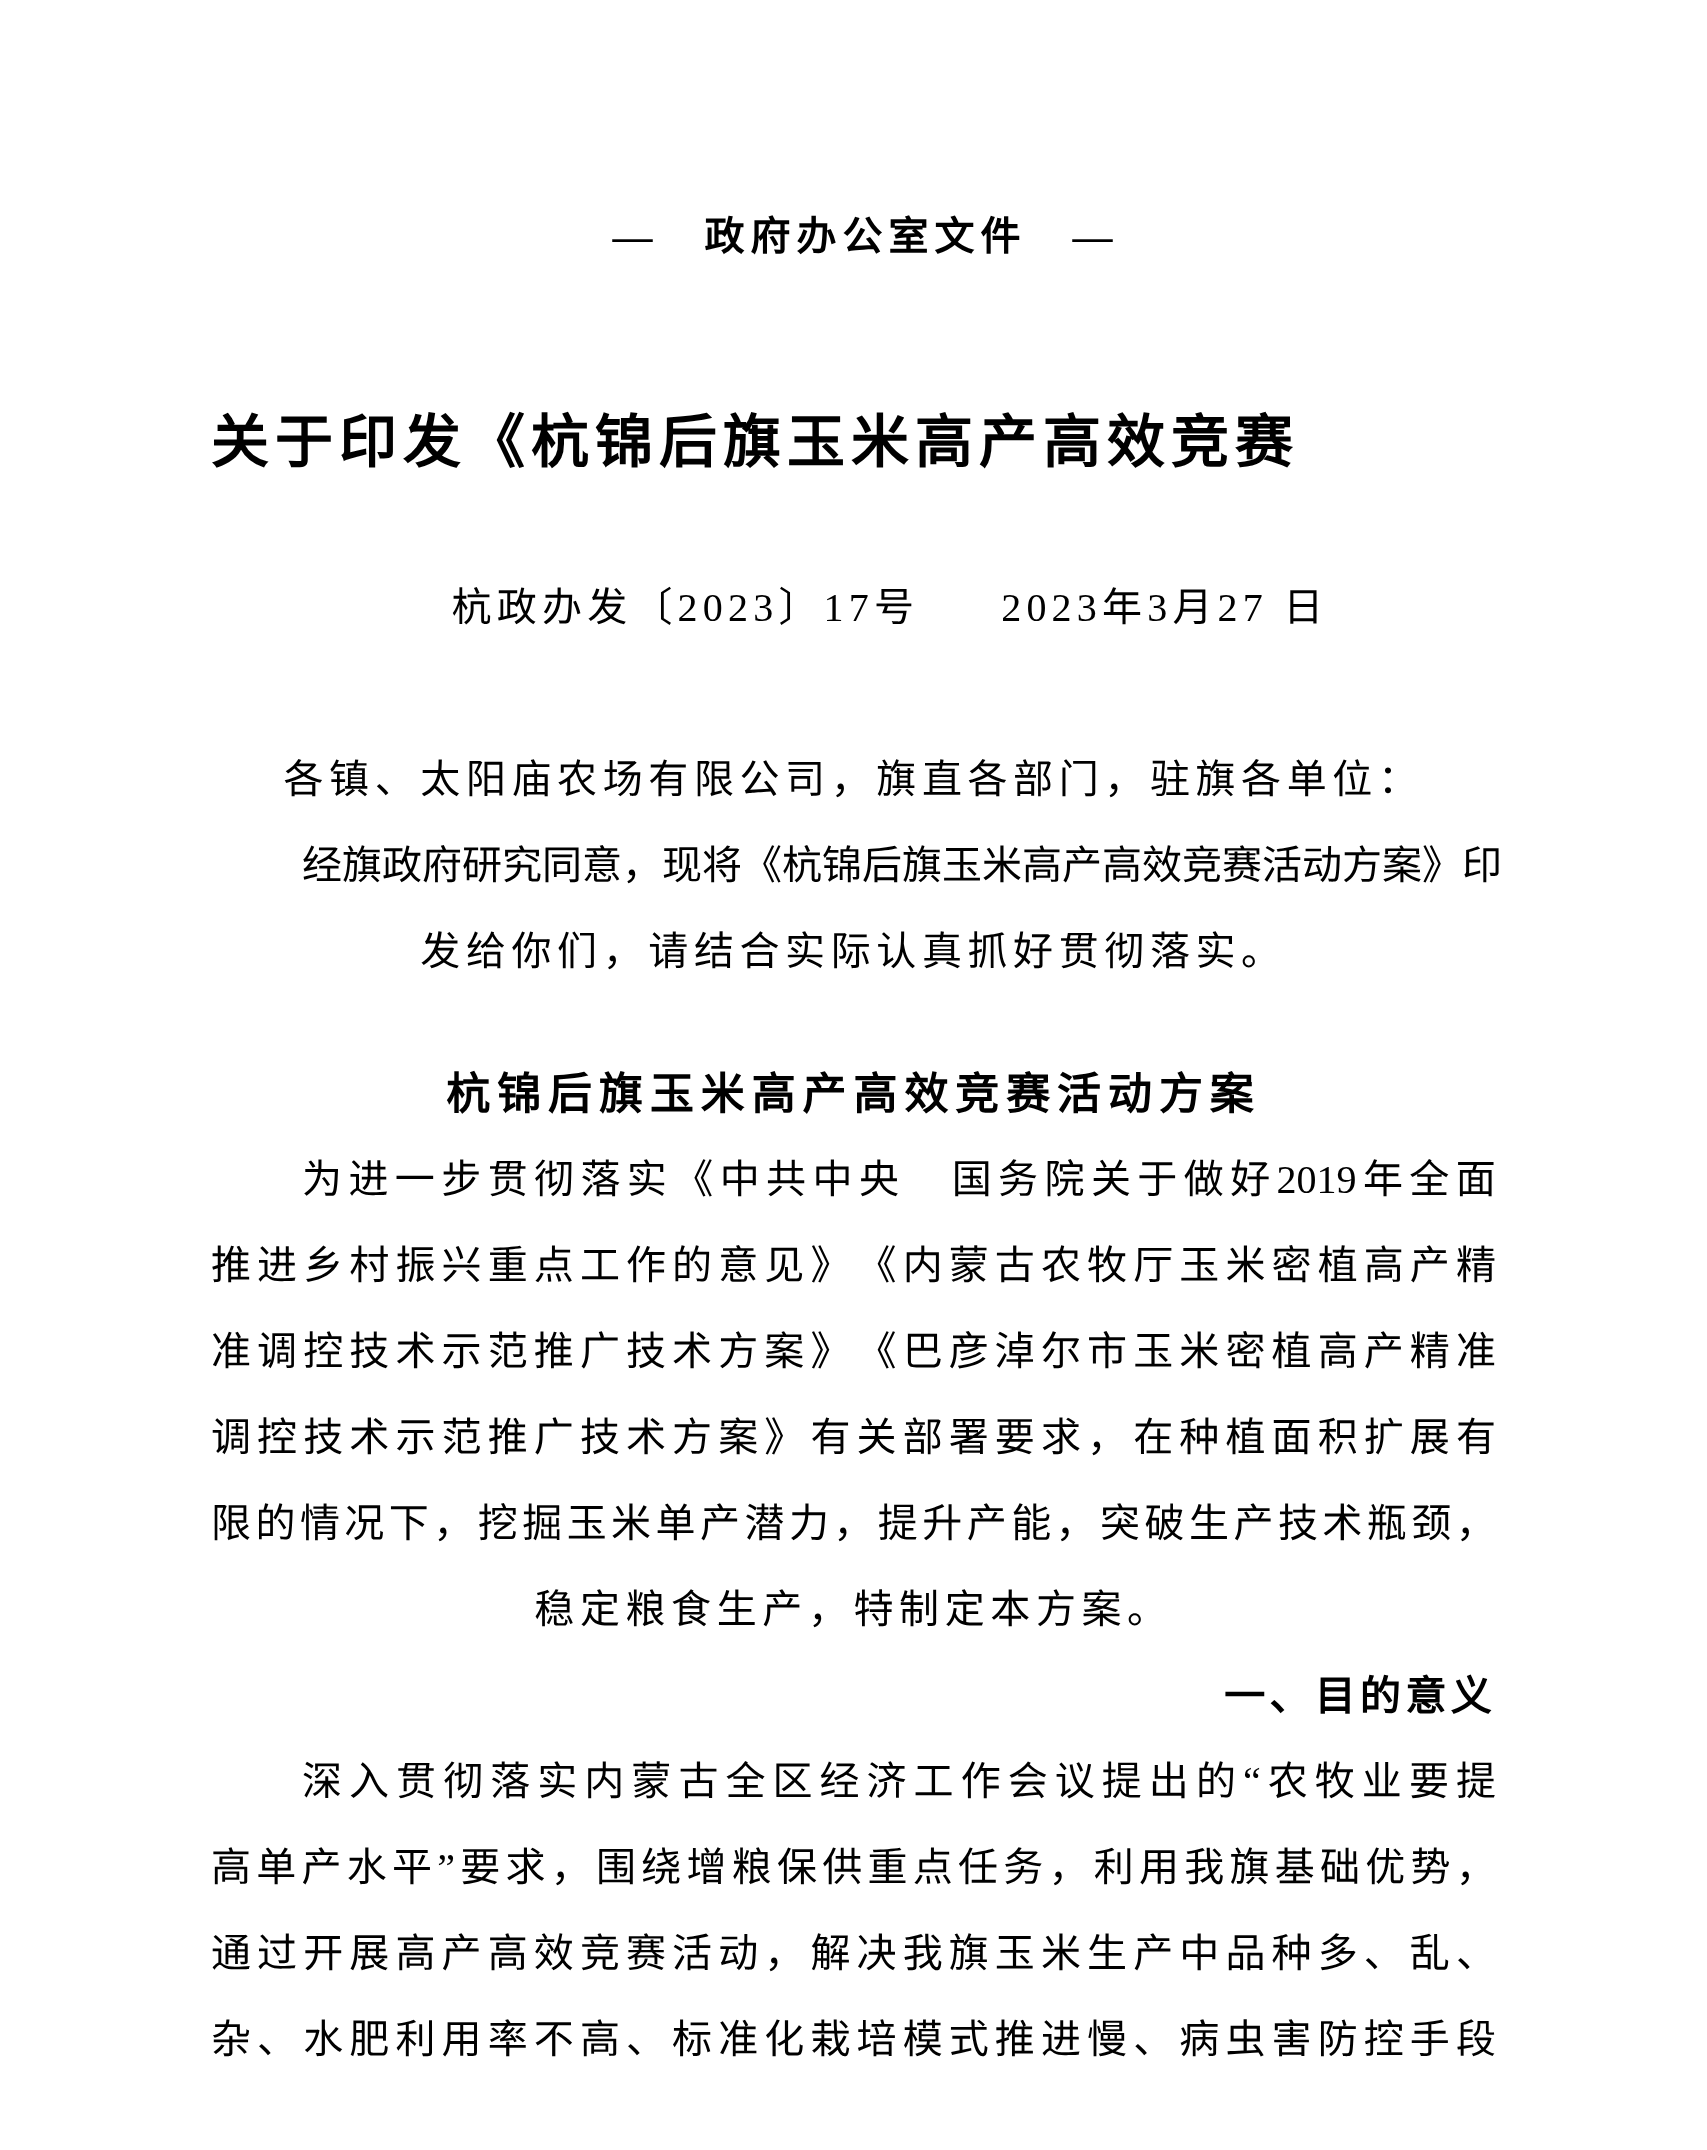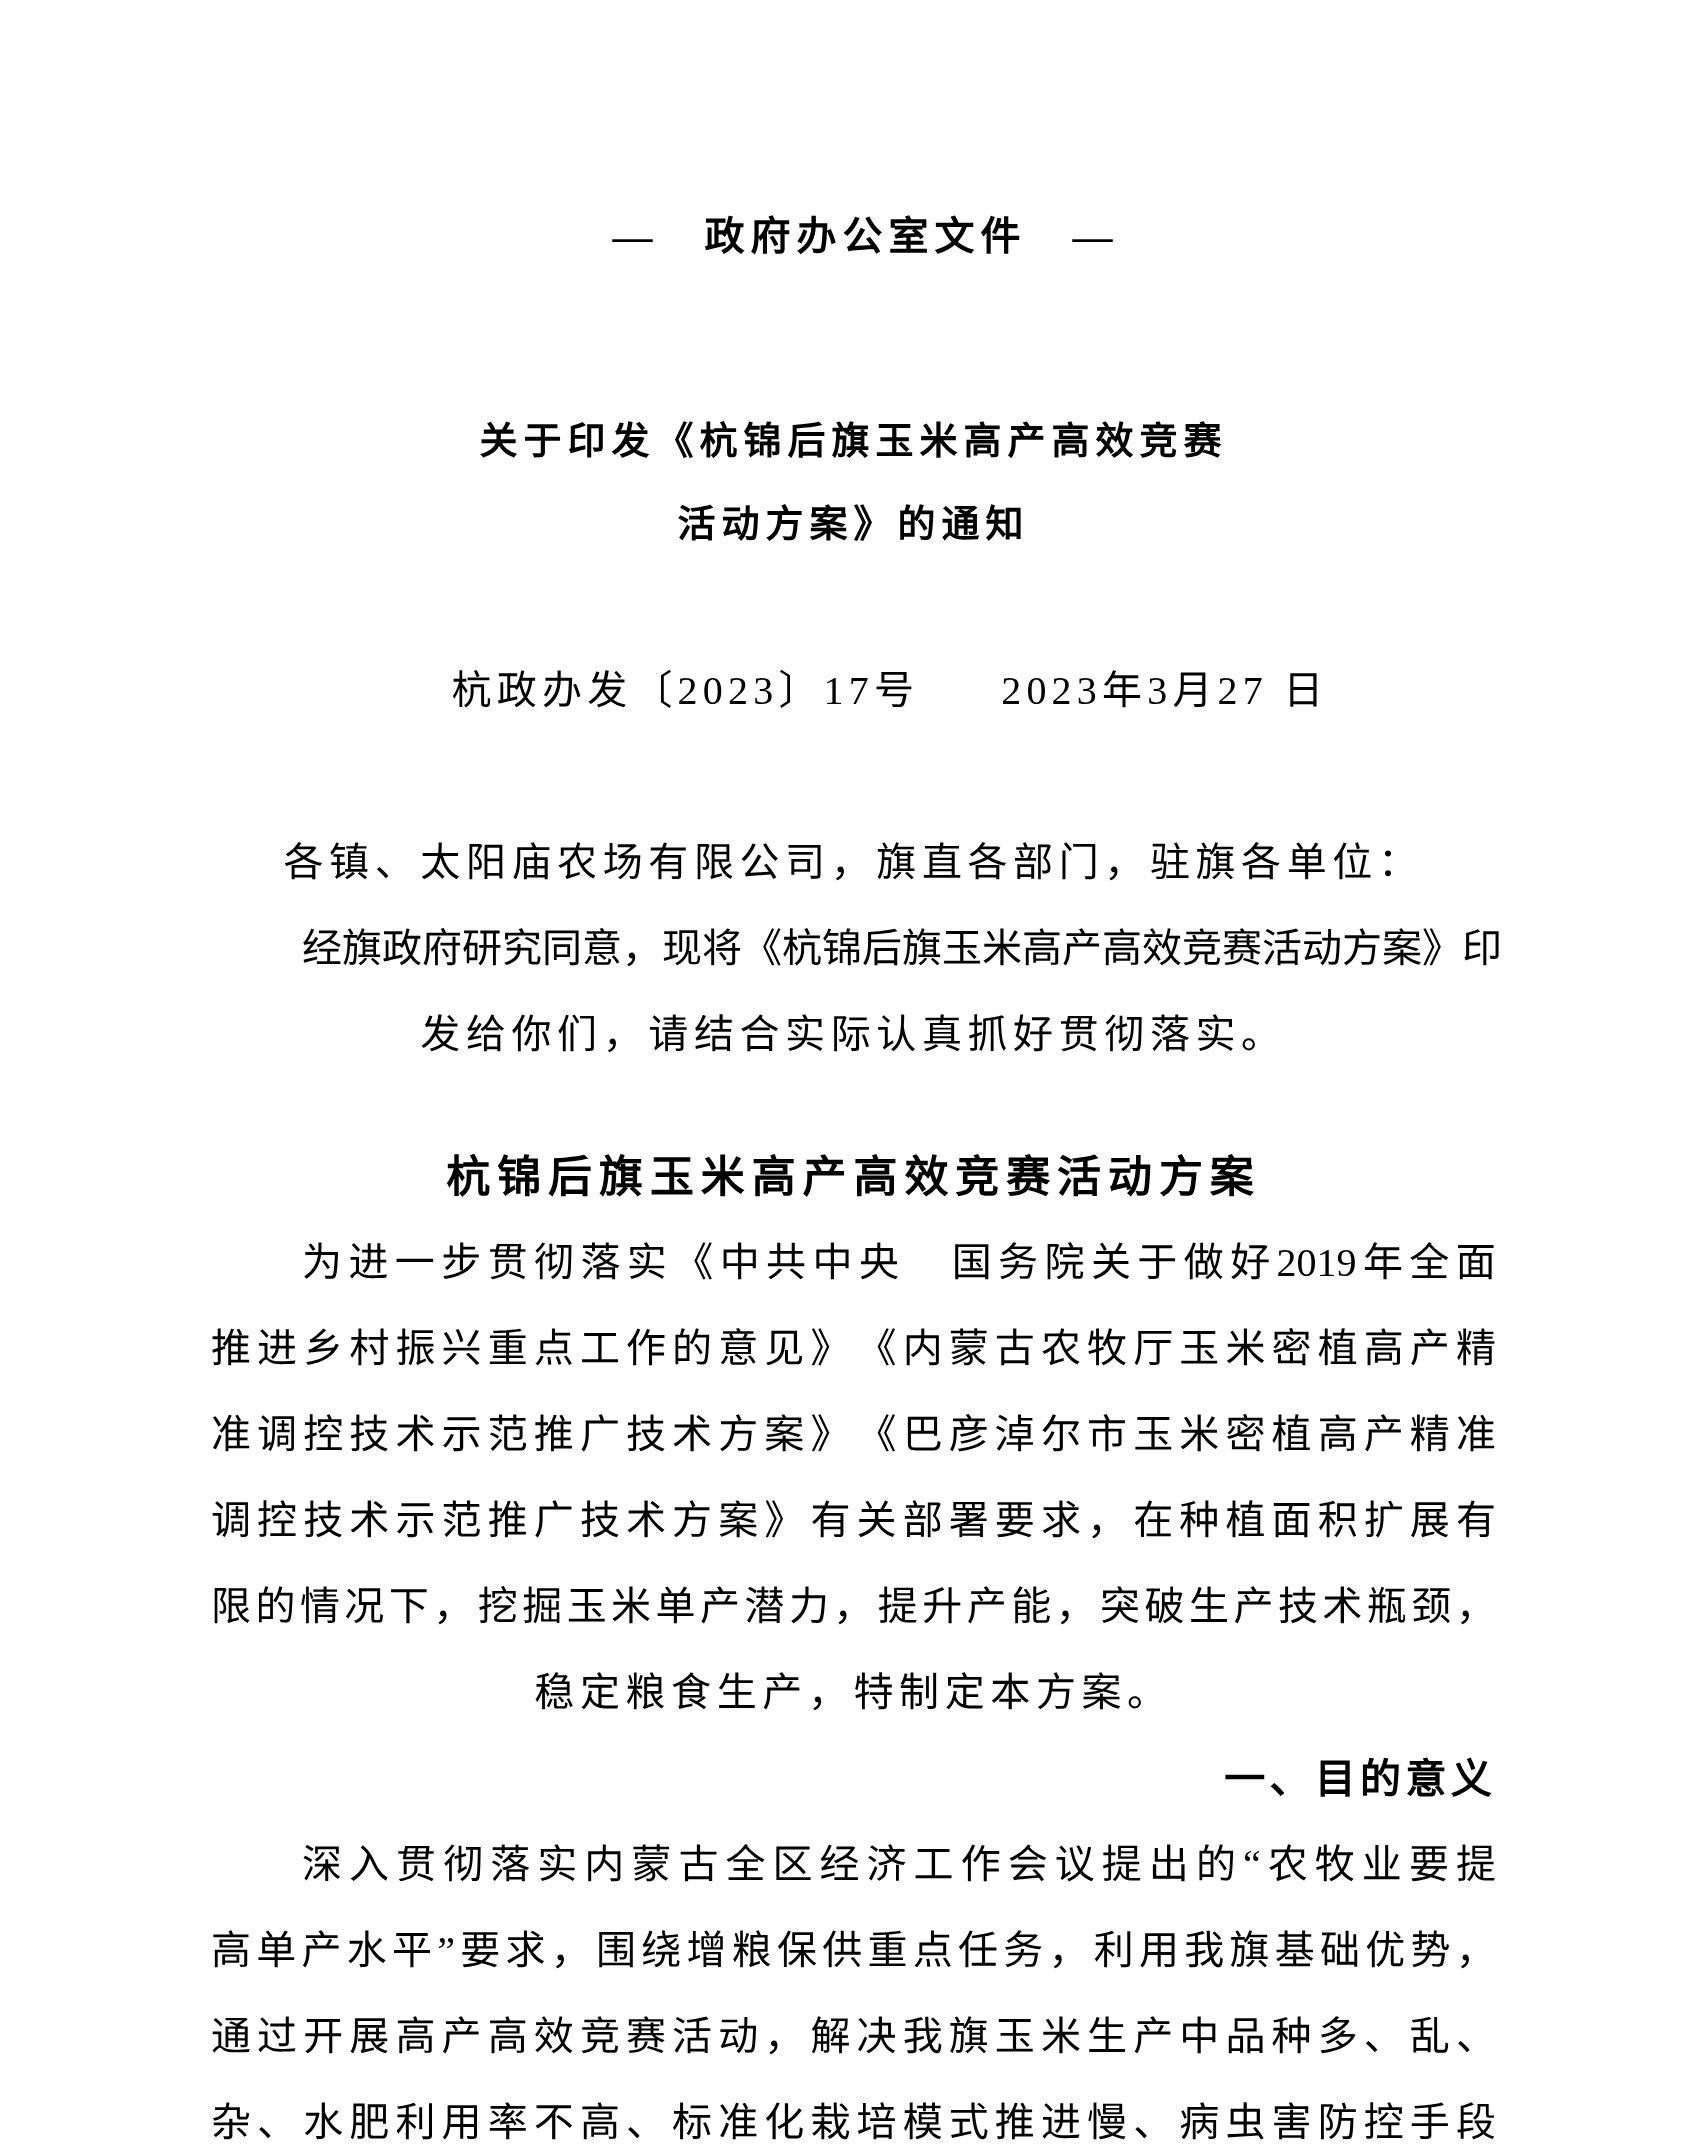--- a/index.html
+++ b/index.html
@@ -11,22 +11,22 @@
   
   .kai{font-family:"Liberation Serif","DejaVu Serif",serif;}
   
   .hei{font-family:"Liberation Sans","DejaVu Sans",sans-serif;font-weight:700;}
 
   .doc-type{
     margin-top:215px;text-align:center;
     font-size:40px;line-height:43px;letter-spacing:6px;font-weight:600;padding-left:24px;
   }
   .main-title{
-    margin:142px 211px 0 211px;text-align:center;
-    font-size:38px;line-height:83px;letter-spacing:6px;
+    margin:142px 211px 0 211px;
+    font-size:58px;line-height:83px;letter-spacing:6px;
   }
   .meta-row{
     margin:103px 211px 0 211px;padding-left:73px;
     display:flex;justify-content:center;gap:82px;
     font-size:40px;line-height:43px;letter-spacing:5.2px;white-space:nowrap;
   }
   .content{
     margin:0 211px;font-size:40px;
   }
   .line{
@@ -46,21 +46,20 @@
     font-size:41px;line-height:86px;letter-spacing:4.3px;text-align:right;
   }
 </style>
 </head>
 <body>
 
 <div class="doc-type kai">—　政府办公室文件　—</div>
 
 <h1 class="main-title hei">
   <div>关于印发《杭锦后旗玉米高产高效竞赛</div>
-  <div>活动方案》的通知</div>
 </h1>
 
 <div class="meta-row kai">
   <span>杭政办发〔2023〕17号</span>
   <span>2023年3月27 日</span>
 </div>
 
 <div class="content kai">
 
   <div class="line first-line">各镇、太阳庙农场有限公司，旗直各部门，驻旗各单位：</div>

